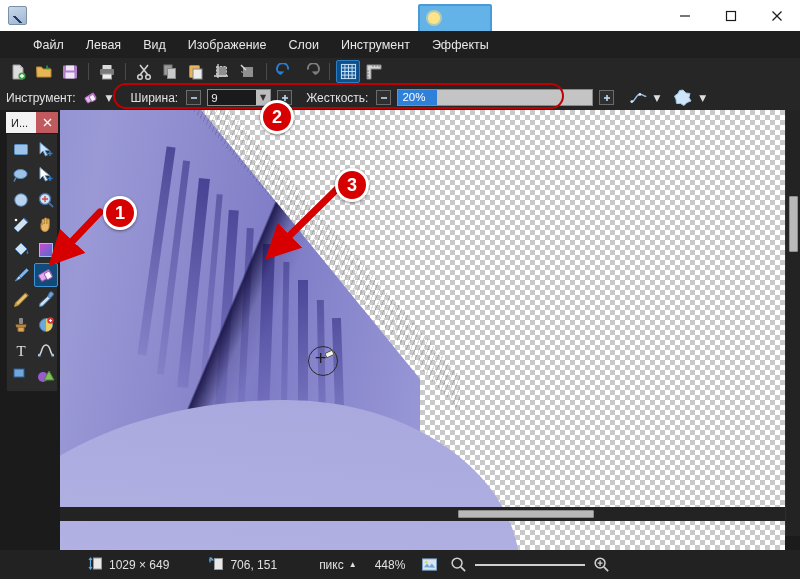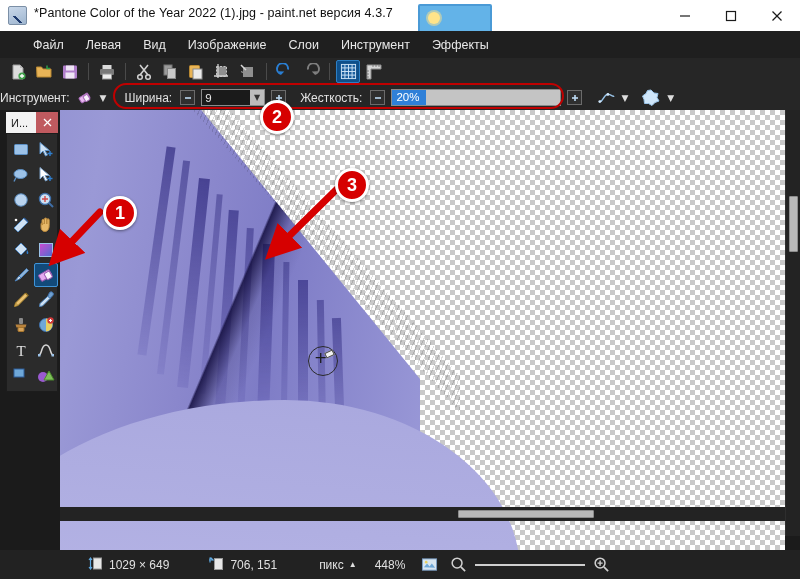--- a/index.html
+++ b/index.html
@@ -86,42 +86,42 @@
     position:absolute; left:0; top:58px; width:800px; height:27px;
     background:#262626; display:flex; align-items:center; padding-left:6px; gap:2px;
   }
   .tb-ico{ width:24px; height:23px; display:flex;align-items:center;justify-content:center; }
   .tb-ico.active{ background:#0e4f8a; border:1px solid #2d7fc4; border-radius:2px; }
   .tb-sep{ width:1px; height:17px; background:#4a4a4a; margin:0 4px; }
 
   
   .optbar{
     position:absolute; left:0; top:85px; width:800px; height:25px;
-    background:#262626; display:flex; align-items:center; 
+    background:#262626; display:flex; align-items:center; padding-left:6px;
   }
   .opt-label{ color:#e2e2e2; font-size:12px; white-space:nowrap; }
   .tool-swatch{ width:18px;height:16px; display:flex;align-items:center;justify-content:center;}
   .caret{ color:#ddd; font-size:9px; font-family:"DejaVu Sans",sans-serif; }
   .stepbtn{
     width:15px; height:15px; background:#2f2f2f; border:1px solid #6b6b6b;
     display:flex;align-items:center;justify-content:center;
     color:#cfe3f5; font-size:10px; font-family:"DejaVu Sans Mono",monospace; line-height:1;
   }
   .numfield{
     width:64px; height:17px; background:#1a1a1a; border:1px solid #8a8a8a;
     color:#e9e9e9; font-size:11.5px; display:flex; align-items:center;
     padding-left:3px; position:relative;
   }
   .numfield .dd{
     position:absolute; right:0; top:0; width:14px; height:100%;
     background:#bdbdbd; display:flex;align-items:center;justify-content:center;
     color:#333; font-size:8px; font-family:"DejaVu Sans",sans-serif;
   }
   .slider{
-    width:170px; height:17px; background:#c4c4c4; border:1px solid #8a8a8a;
+    width:196px; height:17px; background:#c4c4c4; border:1px solid #8a8a8a;
     position:relative; overflow:hidden;
   }
   .slider .fill{ position:absolute;left:0;top:0;height:100%; background:#2f80d8; }
   .slider .val{ position:relative; color:#ffffff; font-size:11.5px; padding-left:4px; line-height:15px; }
 
   
   .redbox{
     position:absolute; left:113px; top:83px; width:451px; height:26px;
     border:2.5px solid #c00000; border-radius:13px; pointer-events:none; z-index:14;
   }
@@ -247,21 +247,20 @@
     opacity:.78; letter-spacing:.3px; text-shadow:0 1px 2px rgba(0,0,0,.4);
   }
 </style>
 </head>
 <body>
 
 <div id="app">
 
   <div class="titlebar">
     <div class="title-icon"></div>
-    <div class="title-text">*Pantone Color of the Year 2022 (1).jpg - paint.net версия 4.3.7</div>
 
     <div class="win-btns">
       <div class="win-btn">
         <svg width="12" height="12" viewBox="0 0 12 12">
             <line x1="1" y1="6" x2="11" y2="6" stroke="#1b1b1b" stroke-width="1.2"></line>
           </svg>
       </div>
       <div class="win-btn">
         <svg width="12" height="12" viewBox="0 0 12 12">
             <rect x="1.5" y="1.5" width="9" height="9" fill="none" stroke="#1b1b1b" stroke-width="1.2"></rect>

